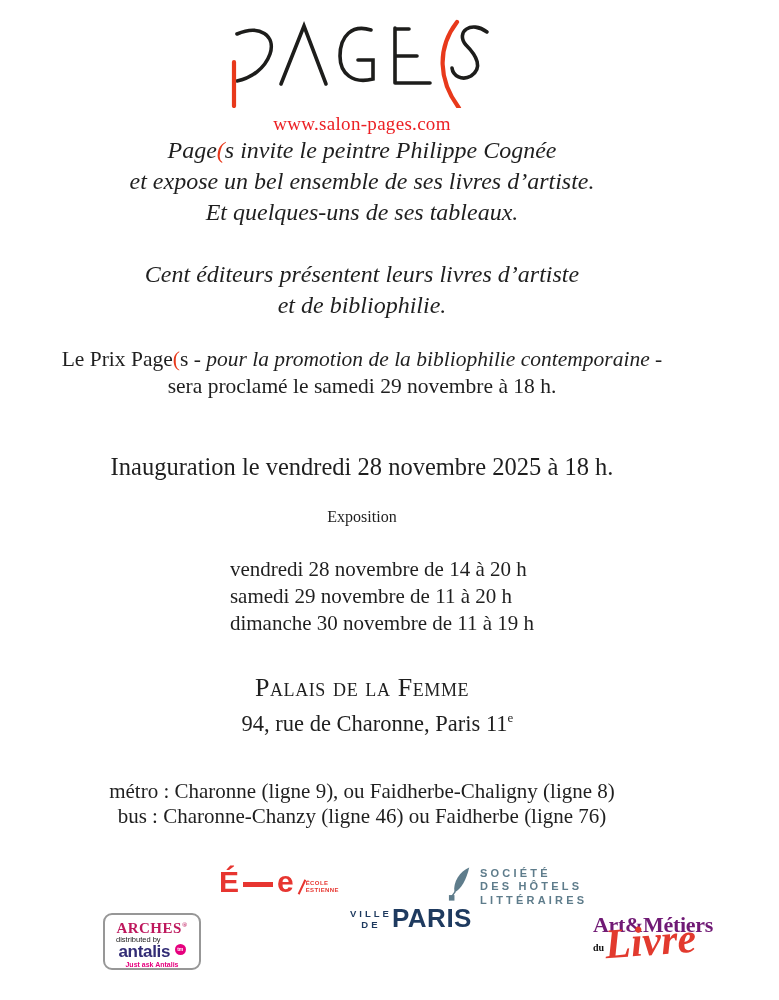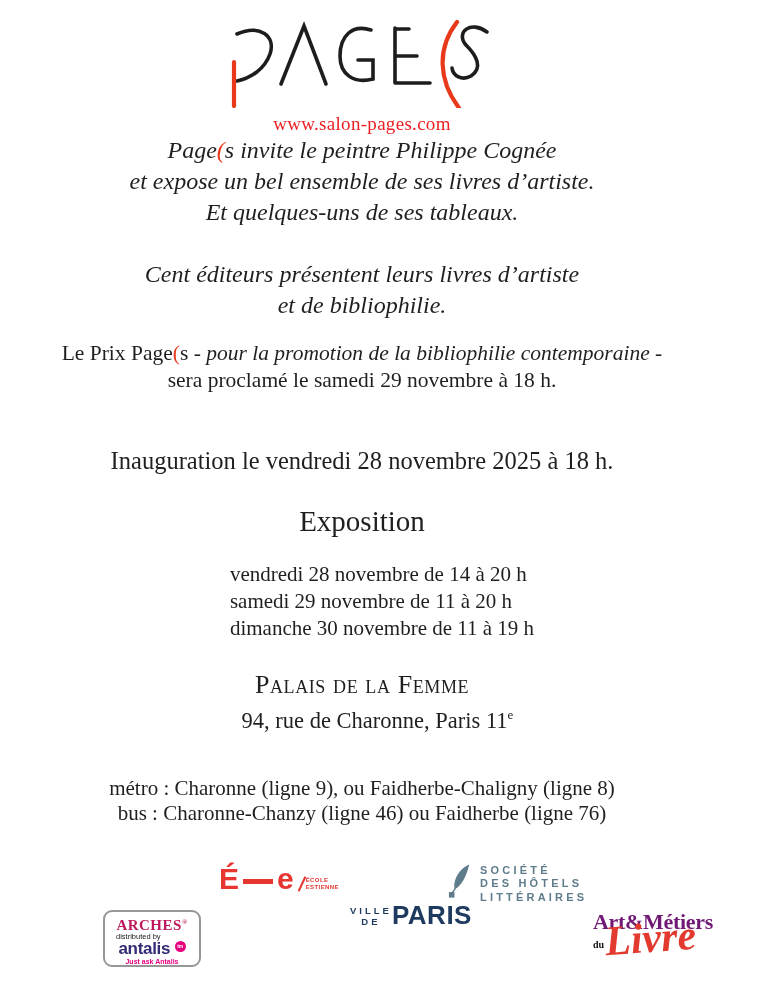--- a/index.html
+++ b/index.html
@@ -19,27 +19,27 @@
     font-family:"Liberation Serif", serif;
   }
   p{margin:0;}
   .red{color:var(--red-logo);}
   
   .logo{margin-top:18px;}
   .website{font-size:19px;color:var(--red-link);margin-top:1px;letter-spacing:.3px;}
   
   .intro{font-style:italic;font-size:24px;line-height:31px;}
   .editors{margin-top:31px;font-style:italic;font-size:24px;line-height:31px;}
-  .prize{margin-top:19px;font-size:21.5px;line-height:27px;}
+  .prize{margin-top:25px;font-size:21.5px;line-height:27px;}
   .prize .it{font-style:italic;}
   .inaug{margin-top:51px;font-size:24.5px;line-height:31px;}
-  .expo{margin-top:31px;font-size:29px;line-height:29px;}
+  .expo{margin-top:20px;font-size:16px;line-height:29px;}
   .sched-wrap{margin-top:25px;}
   .sched{display:inline-block;text-align:left;font-size:21px;line-height:27px;margin-left:40px;}
-  .venue-name{margin-top:26px;font-variant:small-caps;font-size:26px;letter-spacing:.6px;line-height:33px;}
+  .venue-name{margin-top:34px;font-variant:small-caps;font-size:26px;letter-spacing:.6px;line-height:33px;}
   .venue-addr{font-size:22.5px;line-height:28px;padding-left:31px;}
   .venue-addr sup{font-size:13px;}
   .access{margin-top:41px;font-size:21px;line-height:25px;}
   
   .partners{position:relative;height:144px;margin-top:20px;font-family:"Liberation Sans",sans-serif;}
   .partner{position:absolute;}
   
   .arches{left:103px;top:64px;width:84px;height:49px;border:2px solid #979797;border-radius:9px;background:#fff;padding:2px 5px;}
   .arches-name{font-family:"Liberation Serif",serif;font-weight:bold;font-size:15px;letter-spacing:.5px;color:#be185d;line-height:16px;}
   .arches-name sup{font-size:7px;}

